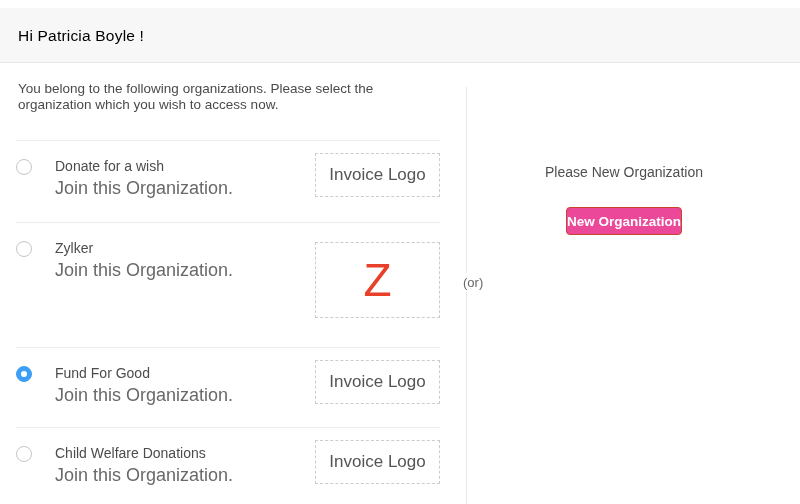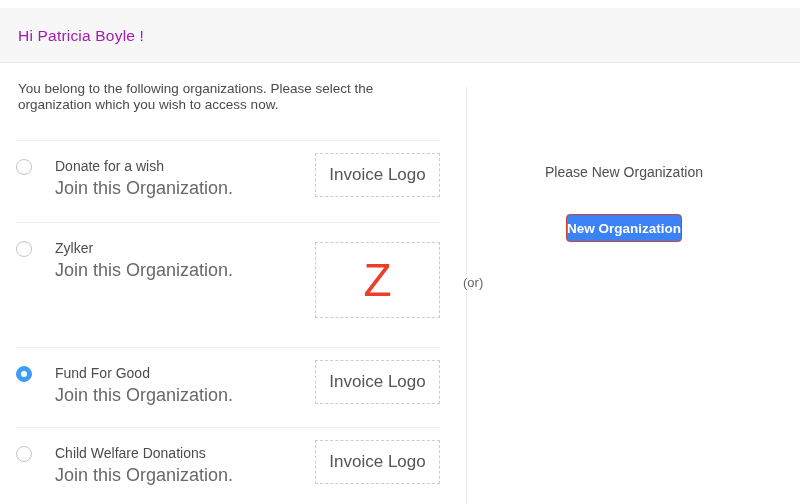--- a/index.html
+++ b/index.html
@@ -19,21 +19,21 @@
     position: absolute;
     top: 8px; left: 0;
     width: 800px; height: 55px;
     background: #f7f7f7;
     border-bottom: 1px solid #e7e7e7;
   }
   .greeting {
     line-height: 55px;
     padding-left: 18px;
     font-size: 15.5px;
-    color: #a21caf;
+    color: #000000;
     letter-spacing: 0.2px;
   }
 
   
   .intro {
     position: absolute;
     left: 18px; top: 81px;
     width: 428px;
     font-size: 13.5px;
     line-height: 16px;
@@ -131,23 +131,23 @@
   .create-heading {
     position: absolute;
     left: 464px; top: 164px;
     width: 320px;
     text-align: center;
     font-size: 14px;
     color: #4f4f4f;
   }
   .new-org-button {
     position: absolute;
-    left: 566px; top: 214px;
+    left: 566px; top: 207px;
     width: 116px; height: 28px;
-    background: #3b82f6;
+    background: #ec4899;
     border: 1px solid #c8432c;
     border-radius: 4px;
     color: #ffffff;
     font-family: "Liberation Sans", "DejaVu Sans", sans-serif;
     font-size: 13.5px;
     font-weight: bold;
     display: flex;
     align-items: center;
     justify-content: center;
     cursor: pointer;

